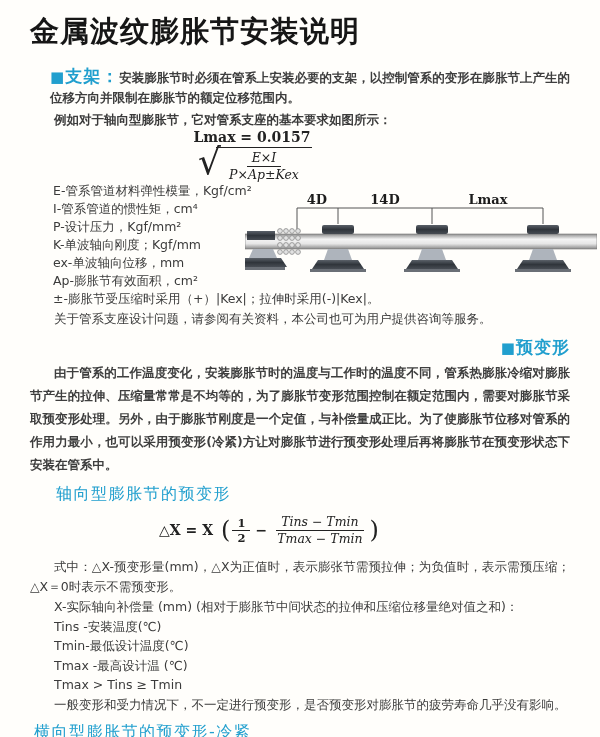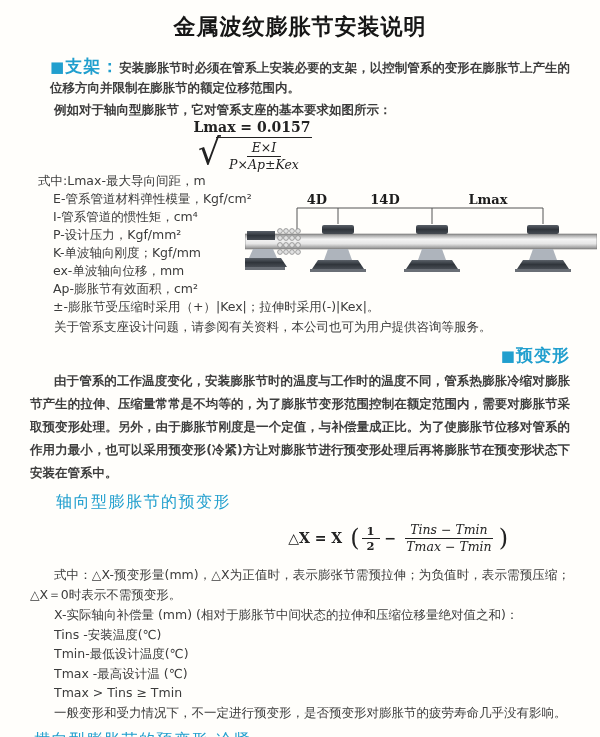--- a/index.html
+++ b/index.html
@@ -8,22 +8,22 @@
     width:600px;height:737px;
     box-sizing:border-box;
     padding:8px 30px 0 30px;
     overflow:hidden;
     background:#fffefb;
     font-family:"DejaVu Sans","Liberation Sans",sans-serif;
     color:#3b3b3b;
     font-size:12.5px;
   }
   .doc-title{
-    text-align:center;
-    font-size:22px;
+    text-align:left;
+    font-size:29px;
     font-weight:bold;
     color:#161616;
     letter-spacing:1px;
     margin:4px 0 14px 0;
   }
   .para{ line-height:20px; text-align:justify;margin-left:20px; }
   .para.bold{ font-weight:bold; color:#3e3e3e; }
   .inline-head{
     color:#219fce;
     font-size:17px;
@@ -40,21 +40,21 @@
   .f-lmax{ margin:4px 0 6px 0; height:42px;flex-direction:column; }
   .f-lhs{ font-weight:bold; font-size:14px; margin-right:6px; }
   .sqrt{ display:inline-flex; align-items:flex-start; }
   .sqrt-glyph{ font-size:36px; line-height:34px; font-weight:normal; margin-right:-5px; }
   .sqrt-body{ border-top:1.6px solid #222; padding:2px 8px 0 8px; margin-top:2px; }
   .frac{ display:inline-flex; flex-direction:column; align-items:center;
          font-style:italic; font-size:12.5px; line-height:14px; }
   .frac .fnum{ padding:0 5px 1px 5px; border-bottom:1.2px solid #222; }
   .frac .fden{ padding:1px 5px 0 5px; }
 
-  .f-dx{ margin:6px 0 8px 0; height:38px;justify-content:flex-end; }
+  .f-dx{ margin:6px 0 8px 0; height:38px; }
   .f-dx .f-lhs{ font-size:14px; }
   .paren{ font-size:24px; font-weight:normal; line-height:24px; margin:0 2px; }
   .op{ font-size:14px; font-weight:bold; margin:0 5px; }
   .frac.small{ font-size:11.5px; line-height:12px; font-style:normal; font-weight:bold; }
 
   
   .defs{ margin-top:2px; }
   .def-line{ line-height:18px; white-space:nowrap; }
   .def-line.first{ margin-left:8px; }
   .def-line.sub{ margin-left:23px; }
@@ -98,21 +98,20 @@
       <span class="sqrt-body">
         <span class="frac">
           <span class="fnum">E×I</span>
           <span class="fden">P×Ap±Kex</span>
         </span>
       </span>
     </span>
   </div>
 
   <div class="defs">
-    <div class="def-line first">式中:Lmax-最大导向间距，m</div>
     <div class="def-line sub">E-管系管道材料弹性模量，Kgf/cm²</div>
     <div class="def-line sub">I-管系管道的惯性矩，cm⁴</div>
     <div class="def-line sub">P-设计压力，Kgf/mm²</div>
     <div class="def-line sub">K-单波轴向刚度；Kgf/mm</div>
     <div class="def-line sub">ex-单波轴向位移，mm</div>
     <div class="def-line sub">Ap-膨胀节有效面积，cm²</div>
     <div class="def-line sub">±-膨胀节受压缩时采用（+）|Kex|；拉伸时采用(-)|Kex|。</div>
   </div>
   <div class="support-note">关于管系支座设计问题，请参阅有关资料，本公司也可为用户提供咨询等服务。</div>
 

